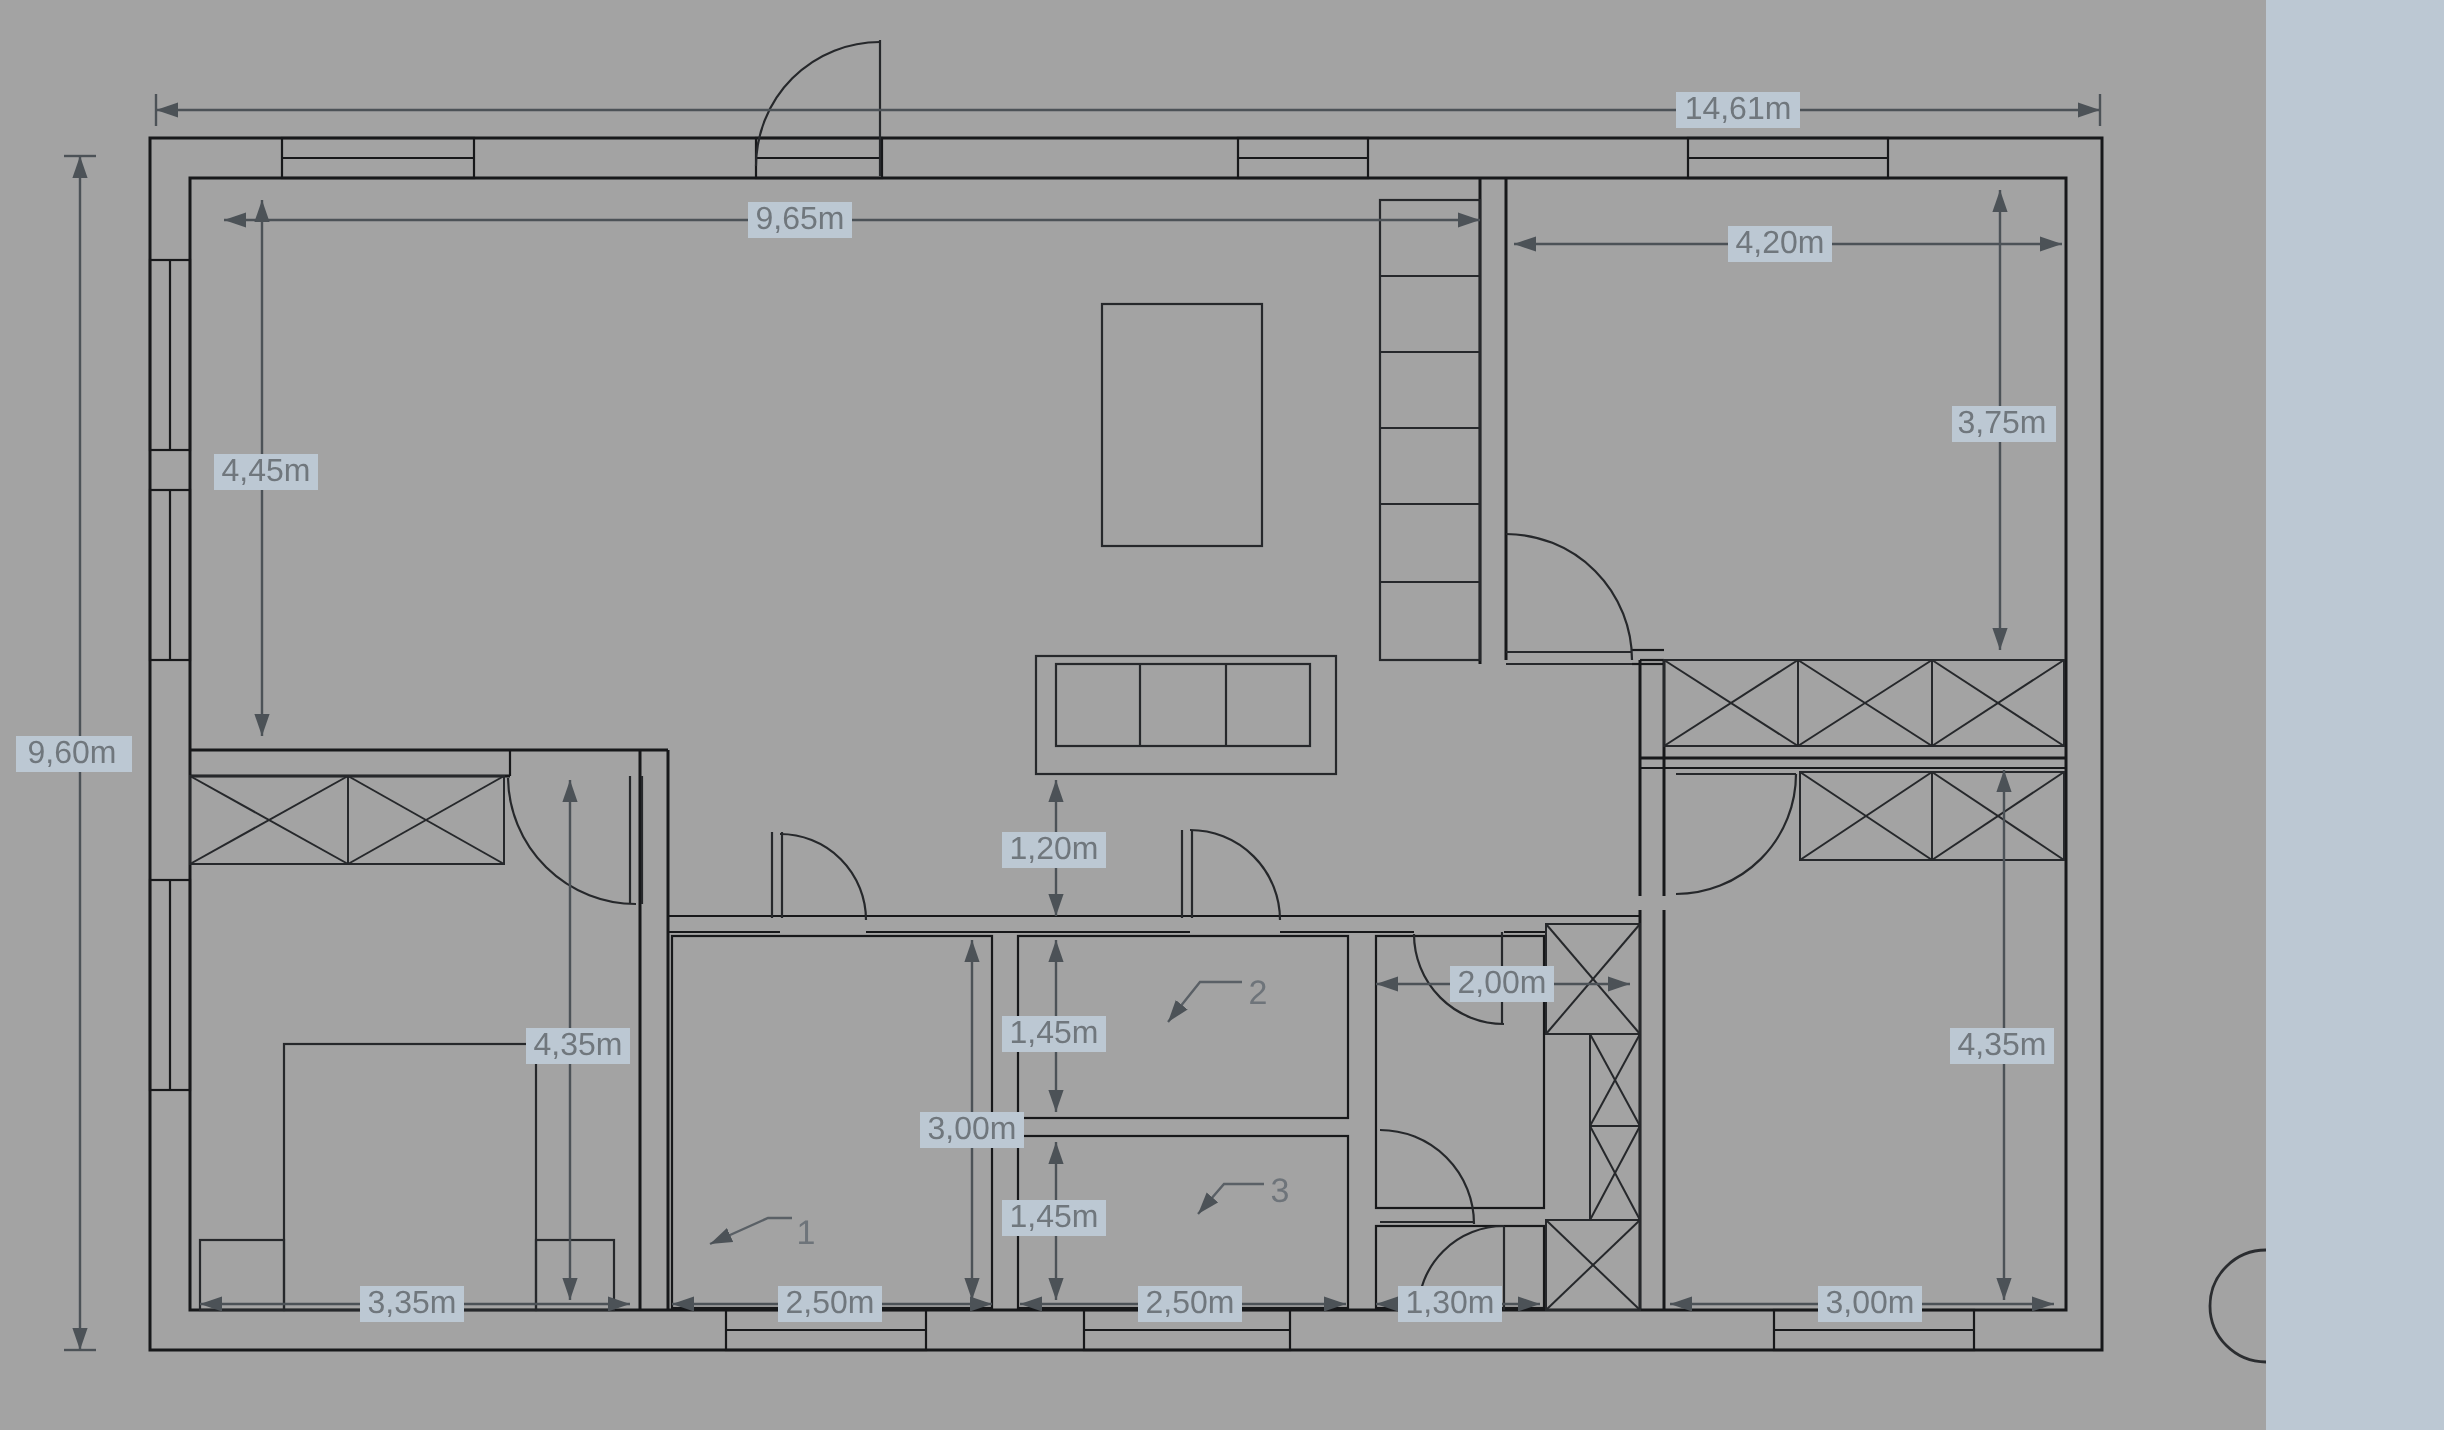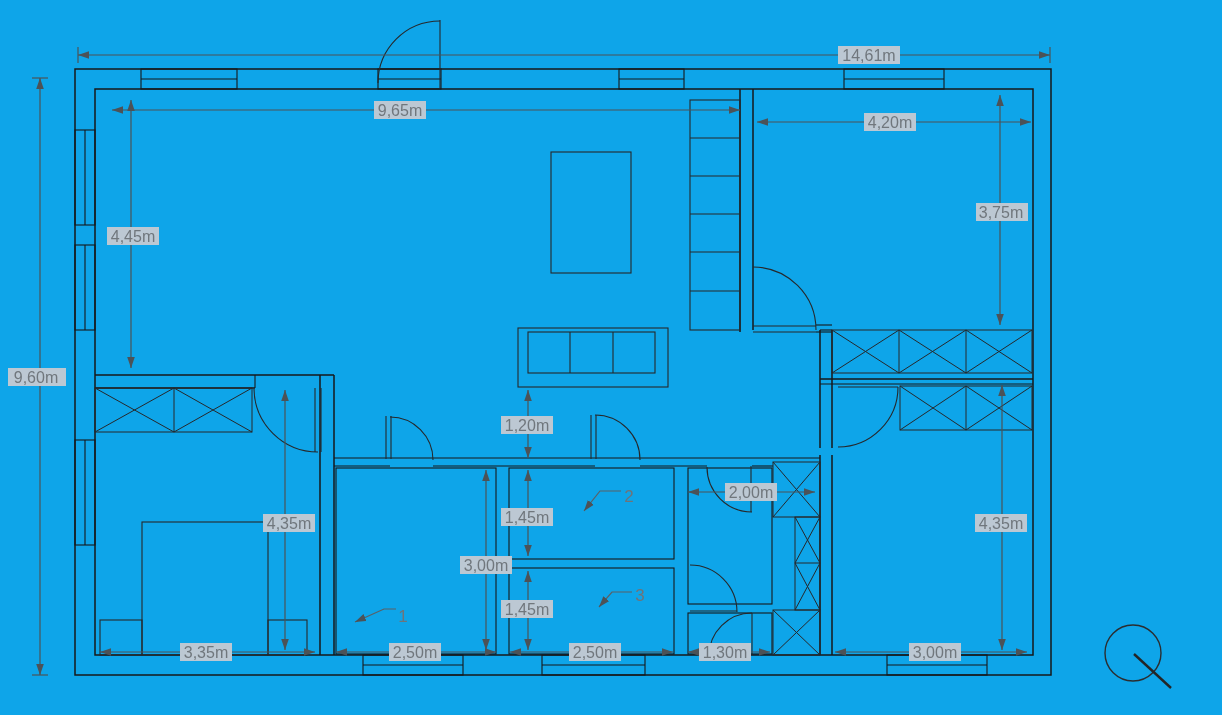--- a/index.html
+++ b/index.html
@@ -1,16 +1,16 @@
 <!DOCTYPE html>
 <html><head>
 <meta charset="utf-8">
 <style>
   html,body{margin:0;padding:0;background:#bcc8d3;}
-  .canvas{position:relative;width:1222px;height:715px;background:#0ea5e9;overflow:hidden;font-family:"Liberation Sans",sans-serif;}
+  .canvas{position:relative;width:1133px;height:715px;background:#a3a3a3;overflow:hidden;font-family:"Liberation Sans",sans-serif;}
   svg{display:block}
   .w{stroke:#17181a;stroke-width:1.5;fill:none}
   .w2{stroke:#17181a;stroke-width:1.1;fill:none}
   .f{stroke:#26282b;stroke-width:1.1;fill:none}
   .x{stroke:#26282b;stroke-width:1;fill:none}
   .d{stroke:#4c5257;stroke-width:1.2;fill:none}
   .lead{stroke:#5a6066;stroke-width:1.2;fill:none}
   .bgp{fill:#bcc8d3;stroke:none}
   .dt{fill:#70777d;font-size:16px;font-family:"Liberation Sans",sans-serif;}
   .rn{fill:#6e747a;font-size:17px;font-family:"Liberation Sans",sans-serif;}

